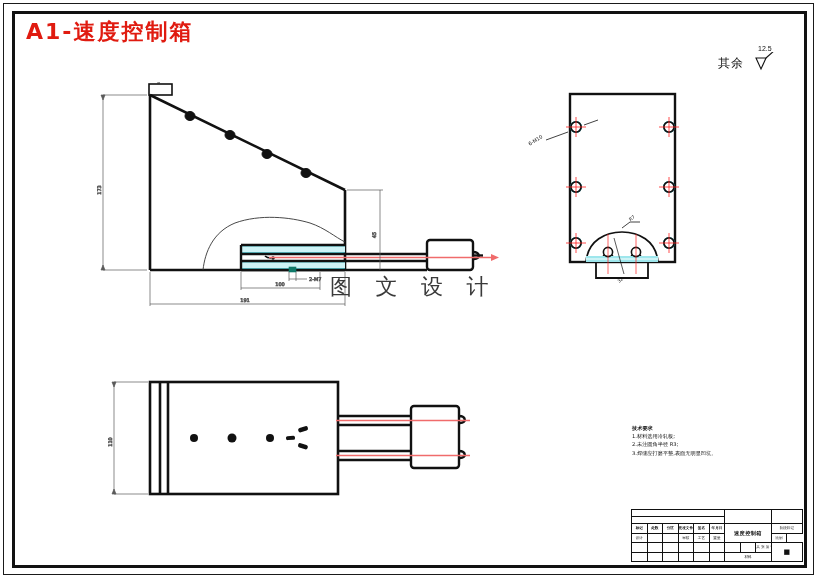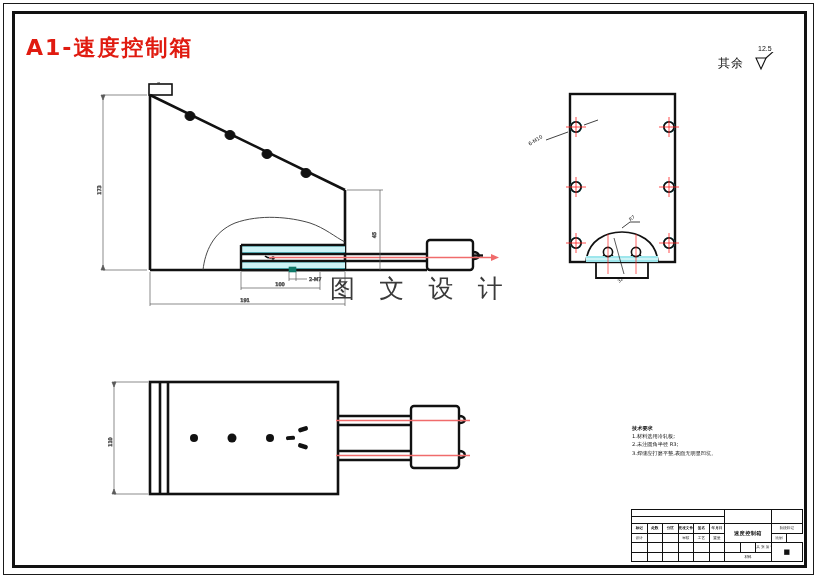--- a/index.html
+++ b/index.html
@@ -36,21 +36,20 @@
   }
   .title-main {
     position: absolute;
     left: 26px; top: 17px;
     font-family: "DejaVu Sans", sans-serif;
     font-weight: bold;
     font-size: 22px;
     letter-spacing: 2px;
     color: #e01b10;
     white-space: nowrap;
-    margin-top: 16px;
   }
   .roughness {
     position: absolute;
     left: 718px; top: 45px;
     width: 70px; height: 34px;
   }
   .rough-label {
     position: absolute;
     left: 0; top: 10px;
     font-family: "DejaVu Sans", sans-serif;
@@ -62,21 +61,21 @@
     position: absolute;
     left: 40px; top: 0px;
     font-family: "Liberation Sans", sans-serif;
     font-size: 7px;
     color: #111;
   }
   .watermark {
     position: absolute;
     left: 330px; top: 272px;
     font-family: "Liberation Serif", serif;
-    font-size: 25px;
+    font-size: 22px;
     letter-spacing: 9px;
     color: #3a3a3a;
     white-space: nowrap;
     pointer-events: none;
   }
   .notes {
     position: absolute;
     left: 632px; top: 424px;
     font-family: "DejaVu Sans", sans-serif;
     font-size: 5.2px;

